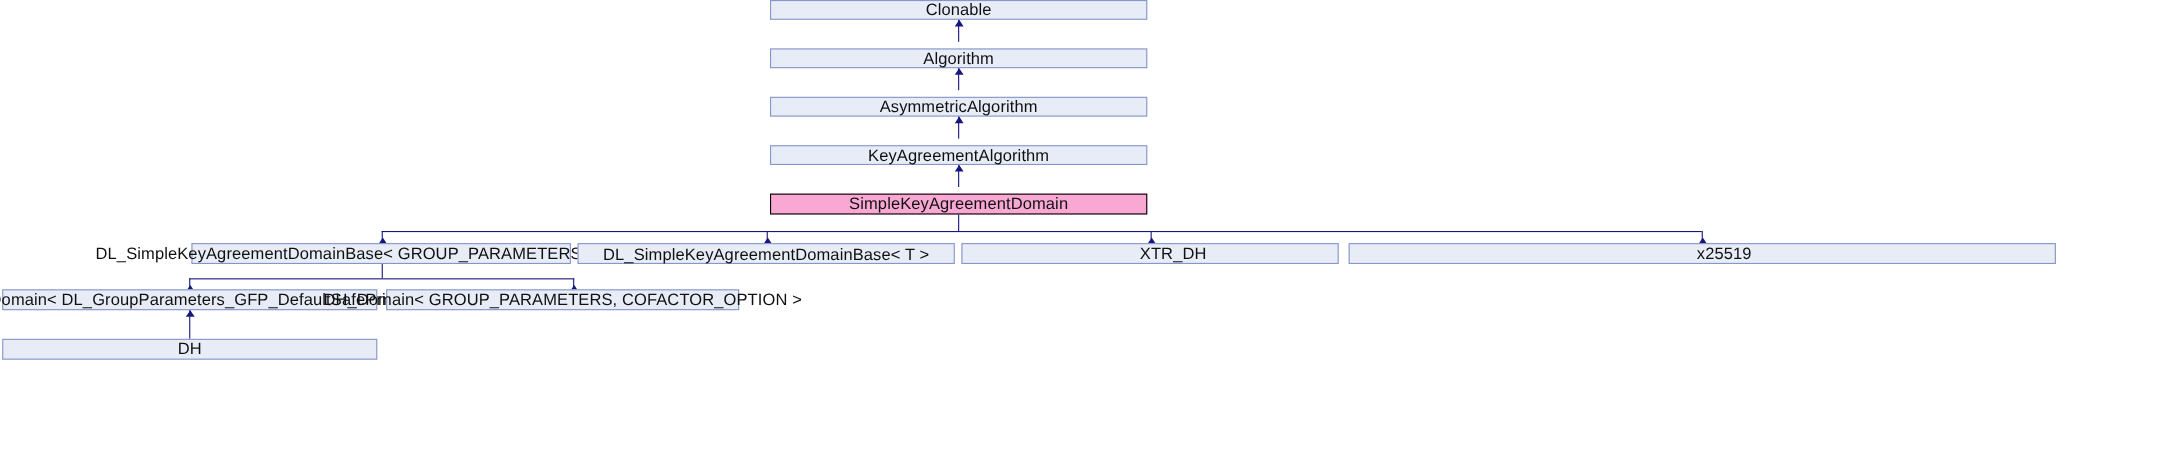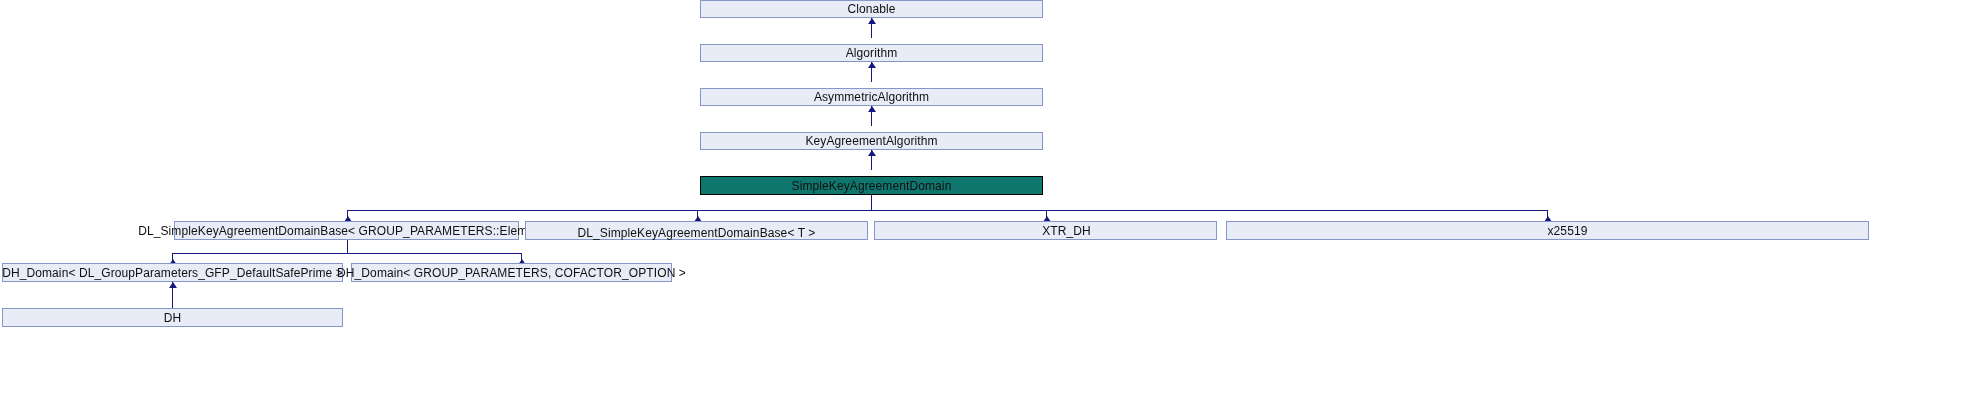--- a/index.html
+++ b/index.html
@@ -20,28 +20,28 @@
   }
   
   .node {
     position: absolute;
     box-sizing: border-box;
     background: #e8ecf6;
     border: 1px solid #8596c8;
     display: flex;
     align-items: center;
     justify-content: center;
-    font-size: 12px;
+    font-size: 15px;
     line-height: 1;
     color: #101010;
     white-space: nowrap;
     letter-spacing: 0.1px;
   }
   .node.current {
-    background: #0f766e;
+    background: #f9a8d4;
     border: 1px solid #000000;
   }
   .node-label {
     display: block;
     padding: 0 6px;
   }
   
   .edge-v {
     position: absolute;
     width: 1px;

